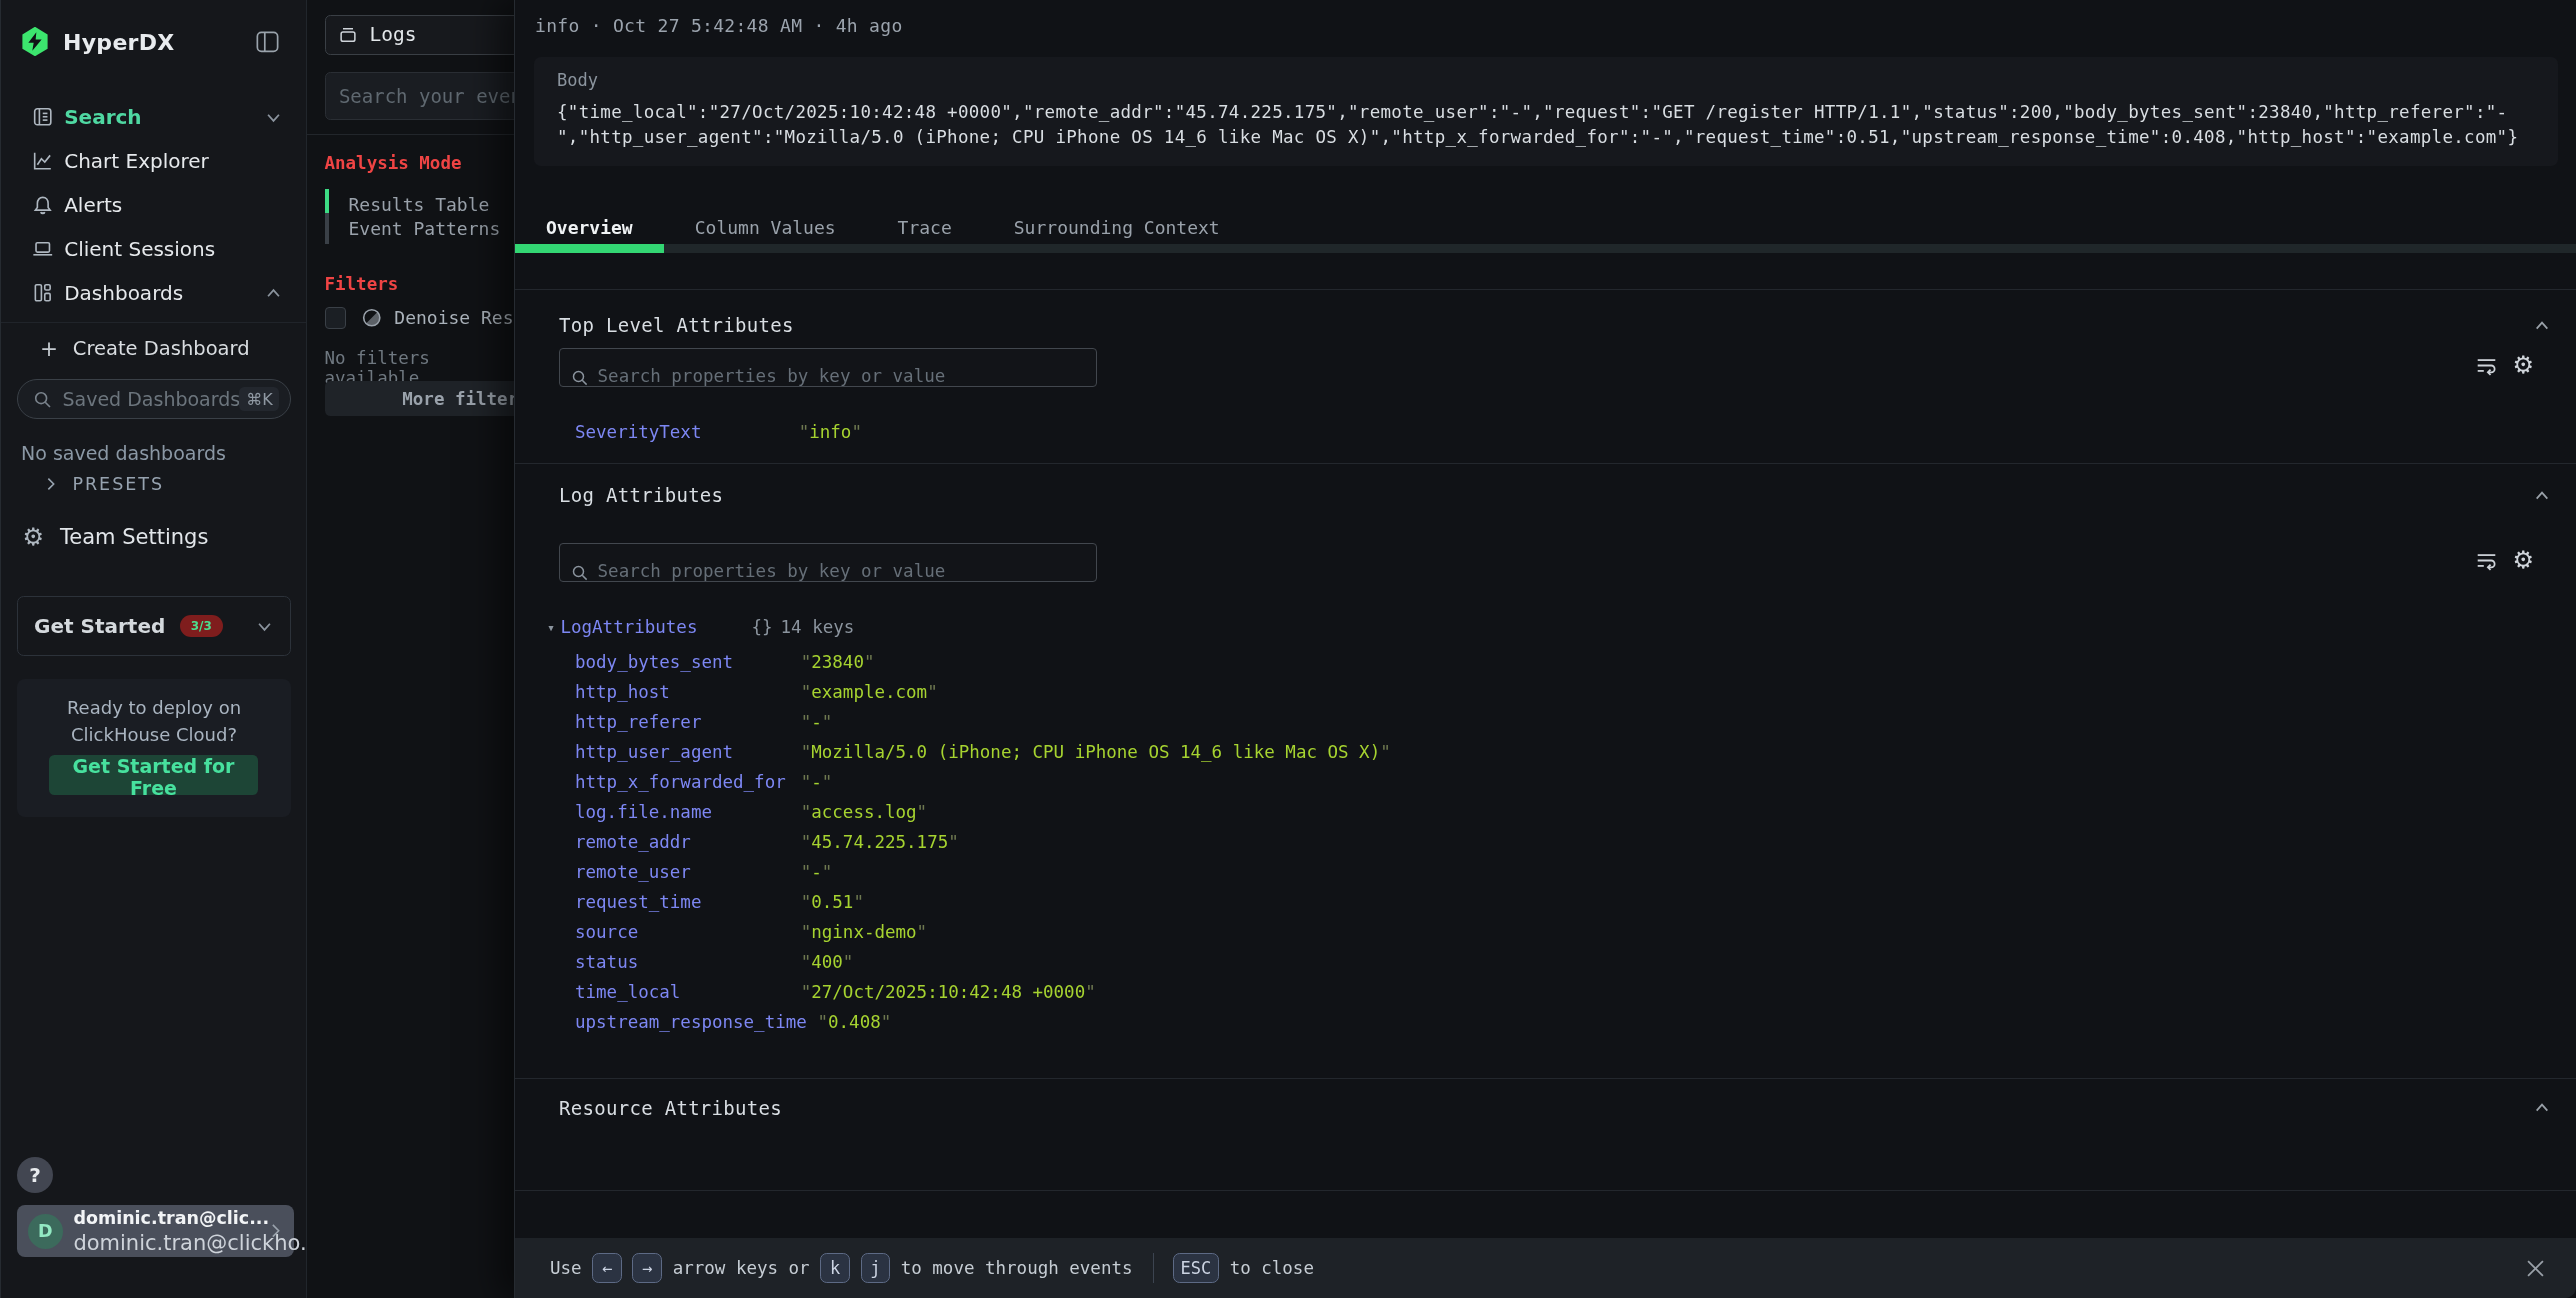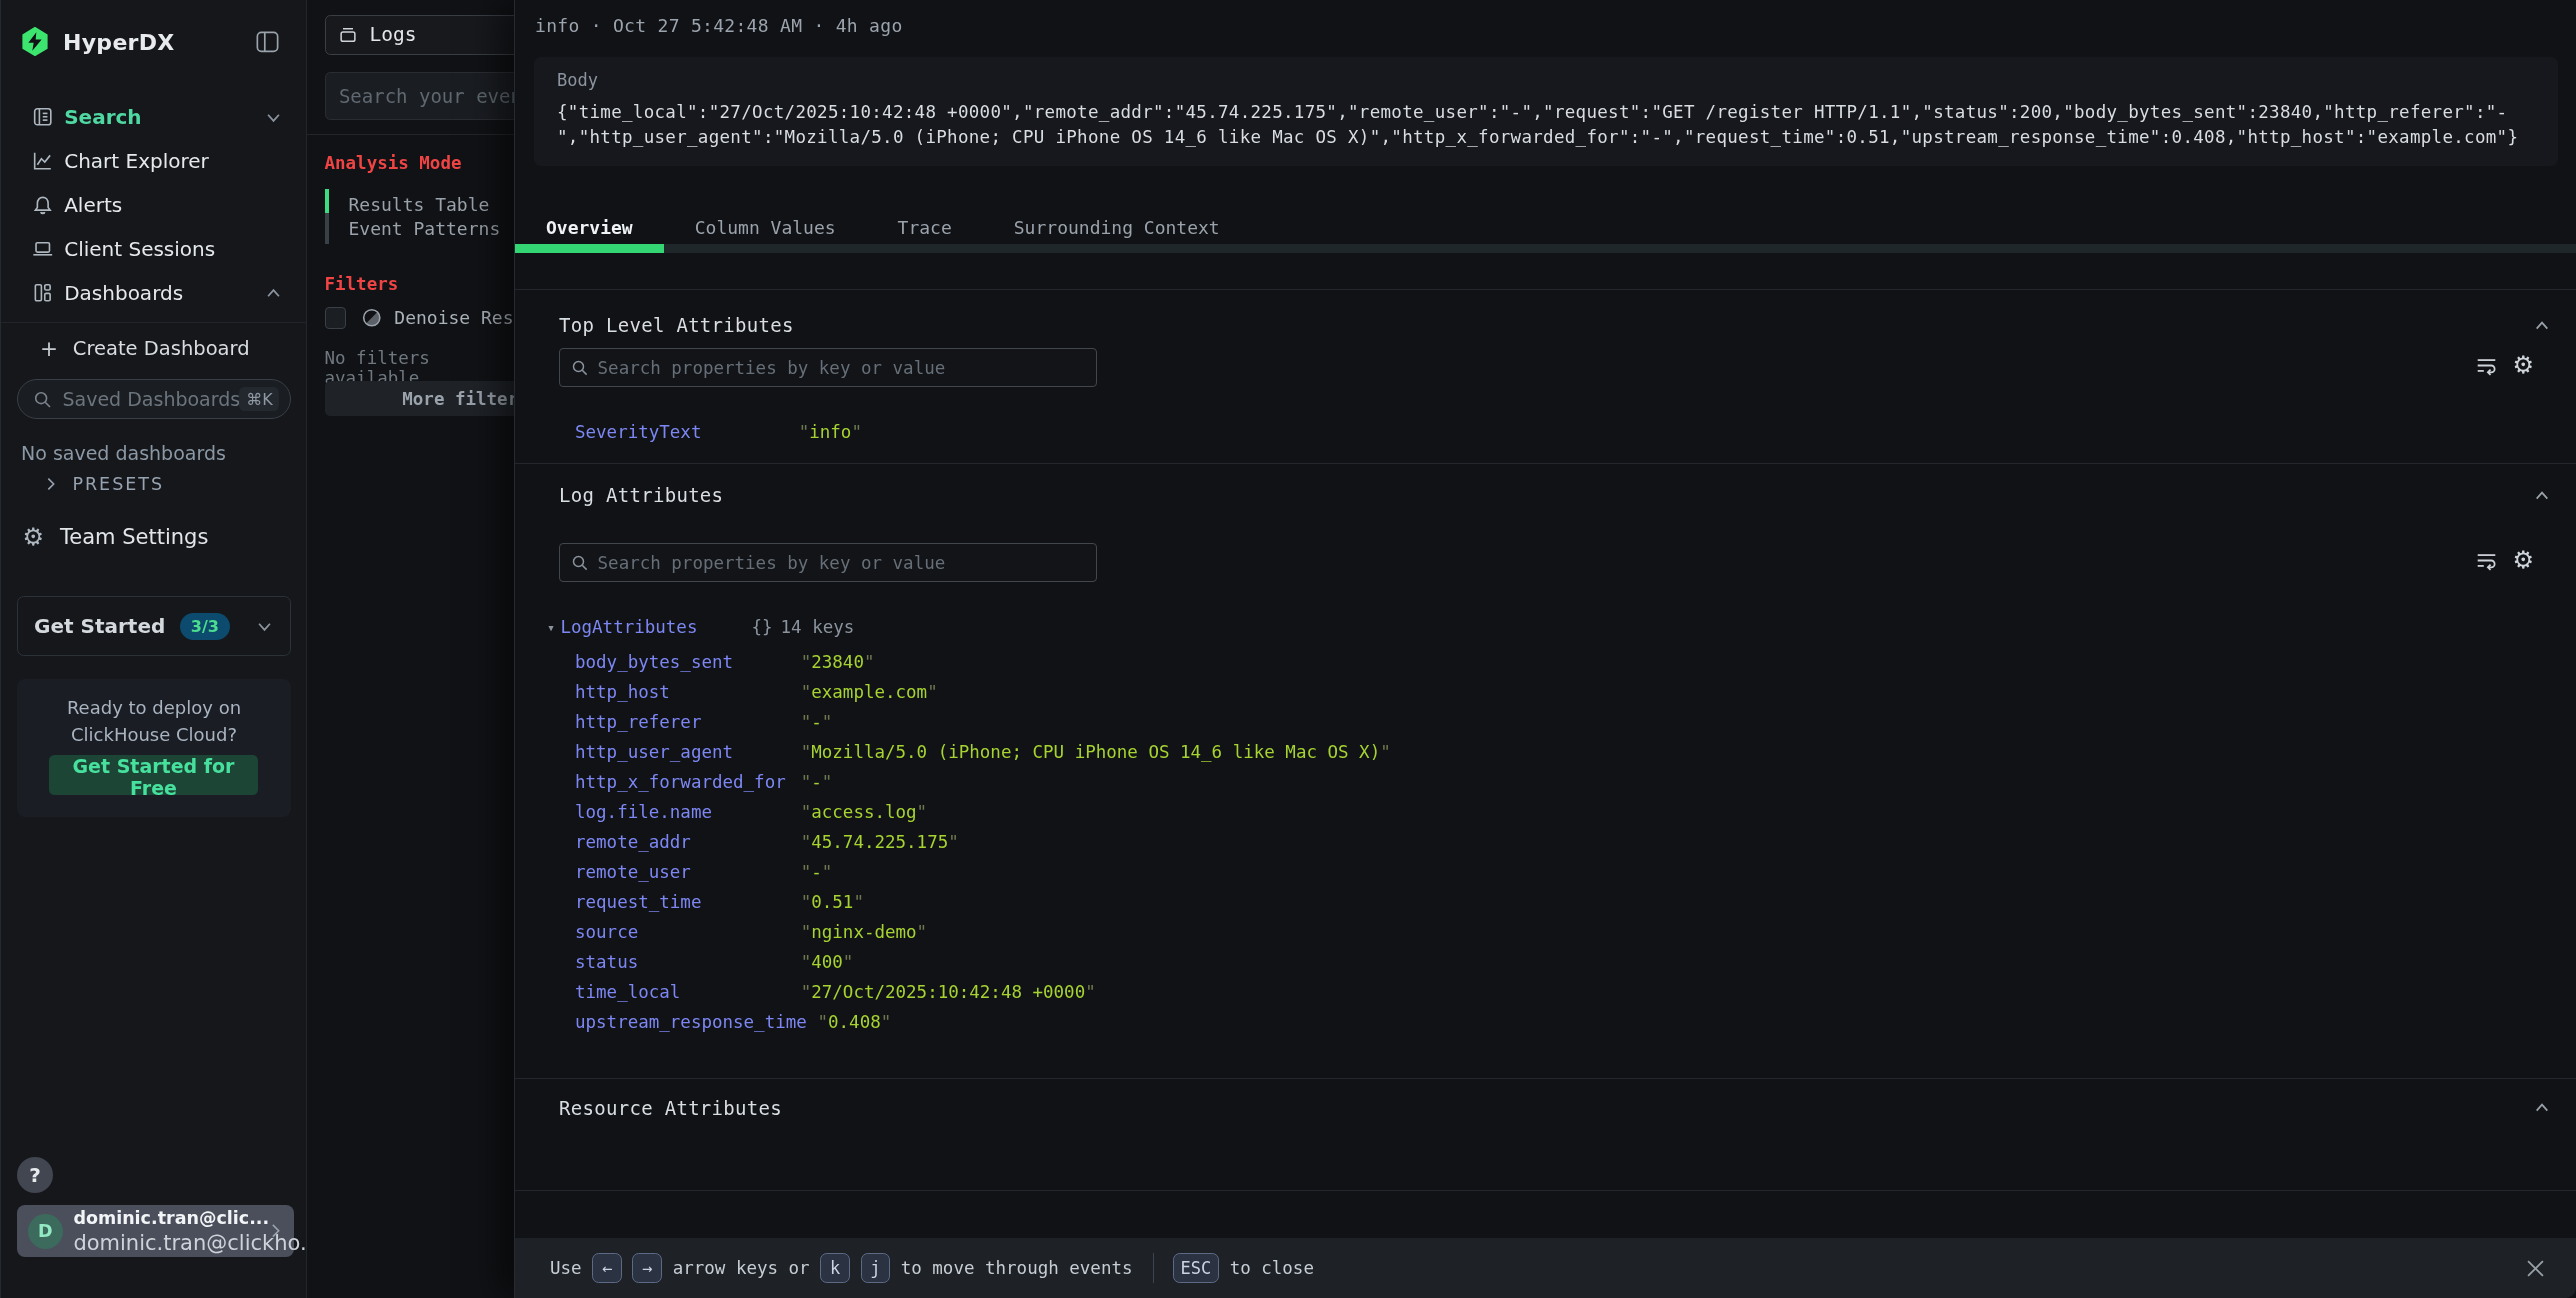--- a/index.html
+++ b/index.html
@@ -49,21 +49,21 @@
   .presets-row .chev { width:16px; height:16px; margin-right:13.4px; }
   .presets-row .lbl { font-size:17.5px; letter-spacing:2px; }
   .team-row { position:absolute; top:525px; left:21.5px; display:flex; align-items:center; cursor:pointer; }
   .team-row .gear { font-size:24px; color:#aeb7c0; margin-right:16px; line-height:1; }
   .team-row .lbl { font-size:21px; color:#e2e6ea; }
   .getstarted-box {
     position:absolute; top:596px; left:16px; width:274px; height:60px; border:0.7px solid #2c323a;
     border-radius:6.7px; display:flex; align-items:center; padding:0 16px; cursor:pointer;
   }
   .getstarted-box .lbl { font-size:20px; font-weight:bold; color:#d4d9dd; }
-  .gs-badge { margin-left:14.8px; background:#0c4a6e; color:#4cdd8e; font-size:16px; font-weight:bold; border-radius:13.4px; padding:4px 10.7px; }
+  .gs-badge { margin-left:14.8px; background:#7f1d1d; color:#4cdd8e; font-size:12px; font-weight:bold; border-radius:13.4px; padding:4px 10.7px; }
   .getstarted-box .chev { margin-left:auto; width:19px; height:19px; color:#8b949e; }
   .promo-card { position:absolute; top:679px; left:16px; width:274px; height:138px; background:#1a1d23; border-radius:8px; text-align:center; }
   .promo-line { font-size:18px; color:#a9b4c0; }
   .promo-line.l1 { padding-top:17.5px; }
   .promo-line.l2 { padding-top:6.7px; }
   .promo-btn {
     position:absolute; left:32px; top:76px; width:209px; height:40px; background:#1d4536; border:none; border-radius:5.4px;
     color:#47e19e; font-size:19px; font-weight:bold; font-family:inherit; cursor:pointer;
   }
   .help-circle {
@@ -126,21 +126,21 @@
   .tabs .track { position:absolute; left:0; bottom:0; width:100%; height:8.7px; background:#20272a; }
   .tab { position:relative; height:100%; padding:0 31px; display:flex; align-items:center; font-size:18px; color:#9aa2ab; cursor:pointer; }
   .tab.active { color:#f0f3f5; font-weight:bold; }
   .tab.active::after { content:""; position:absolute; left:0; bottom:0; width:100%; height:8.7px; background:#33d673; z-index:1; }
 
   .section { position:absolute; left:0; width:100%; border-top:0.7px solid #23272d; }
   .sec-head { position:absolute; left:44px; font-size:19px; color:#d9dee3; letter-spacing:0.3px; }
   .sec-chev { position:absolute; right:24px; width:20px; height:20px; color:#9aa1a9; cursor:pointer; }
   .prop-search {
     position:absolute; left:44px; width:538px; height:39px; border:1.3px solid #42474e; border-radius:4px;
-    background:#121418; display:flex; align-items:center; padding:0 10.7px;
+    background:#121418; display:flex; align-items:flex-end; padding:0 10.7px;
   }
   .prop-search .mag { width:17.5px; height:17.5px; color:#8b949e; margin-right:9.4px; flex:none; }
   .prop-search input { flex:1; background:transparent; border:none; outline:none; font-family:inherit; font-size:17.5px; color:#cfd4da; min-width:0; }
   .prop-search input::placeholder { color:#666f78; }
   .icon-tools { position:absolute; right:42px; display:flex; align-items:center; gap:14.8px; color:#cfd4da; }
   .icon-tools .tool { width:23px; height:23px; cursor:pointer; }
   .icon-tools .gear-glyph { font-size:24px; line-height:23px; cursor:pointer; font-family:"DejaVu Sans",sans-serif; }
 
   .kv-row { position:absolute; display:flex; font-size:17.5px; line-height:24px; }
   .kv-key { color:#7d87f3; flex:none; min-width:215px; margin-right:10.7px; cursor:pointer; }

